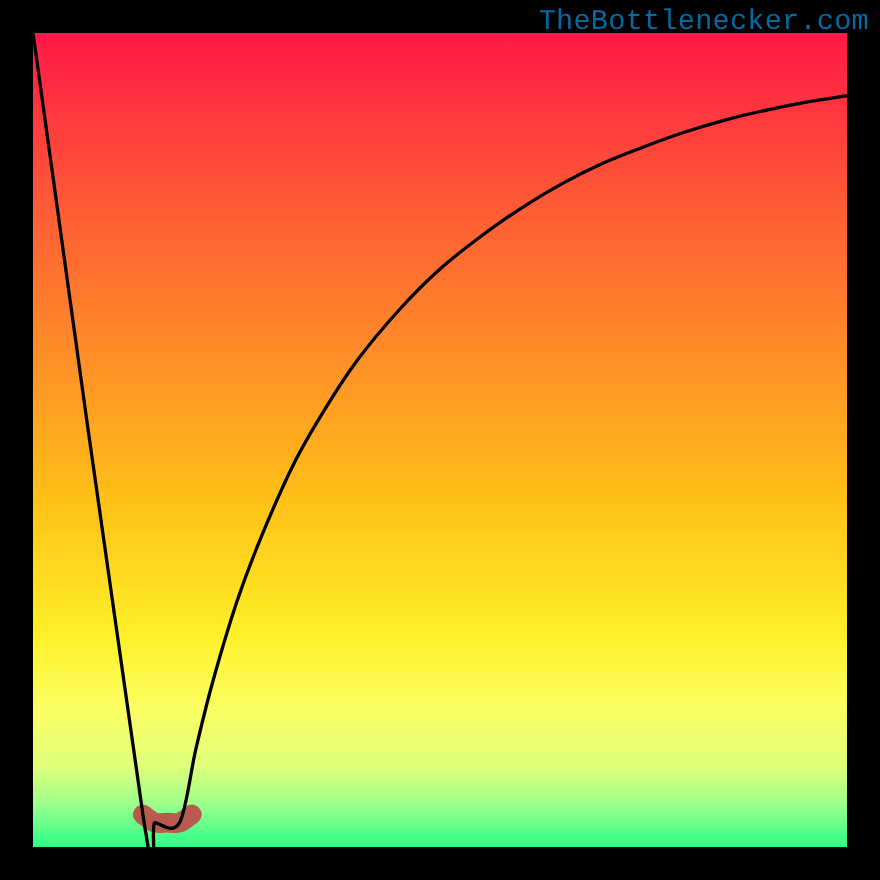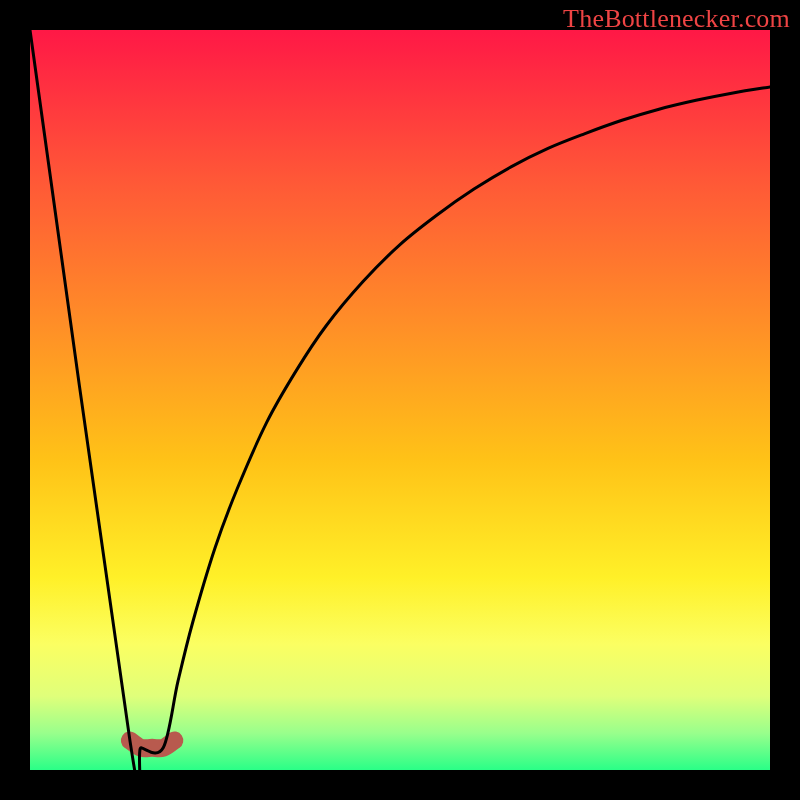--- a/index.html
+++ b/index.html
@@ -23,24 +23,24 @@
     left: 30px;
     top: 30px;
     width: 740px;
     height: 740px;
     overflow: hidden;
   }
   .attribution {
     position: absolute;
     top: 4px;
     right: 10px;
-    font-family: Liberation Serif, serif;
+    font-family: Liberation Mono, monospace;
     font-size: 26px;
     font-weight: 500;
-    color: #ef4444;
+    color: #0369a1;
     letter-spacing: 0.2px;
   }
   svg {
     display: block;
   }
 </style>
 </head>
 <body>
 
 <div class="frame">

